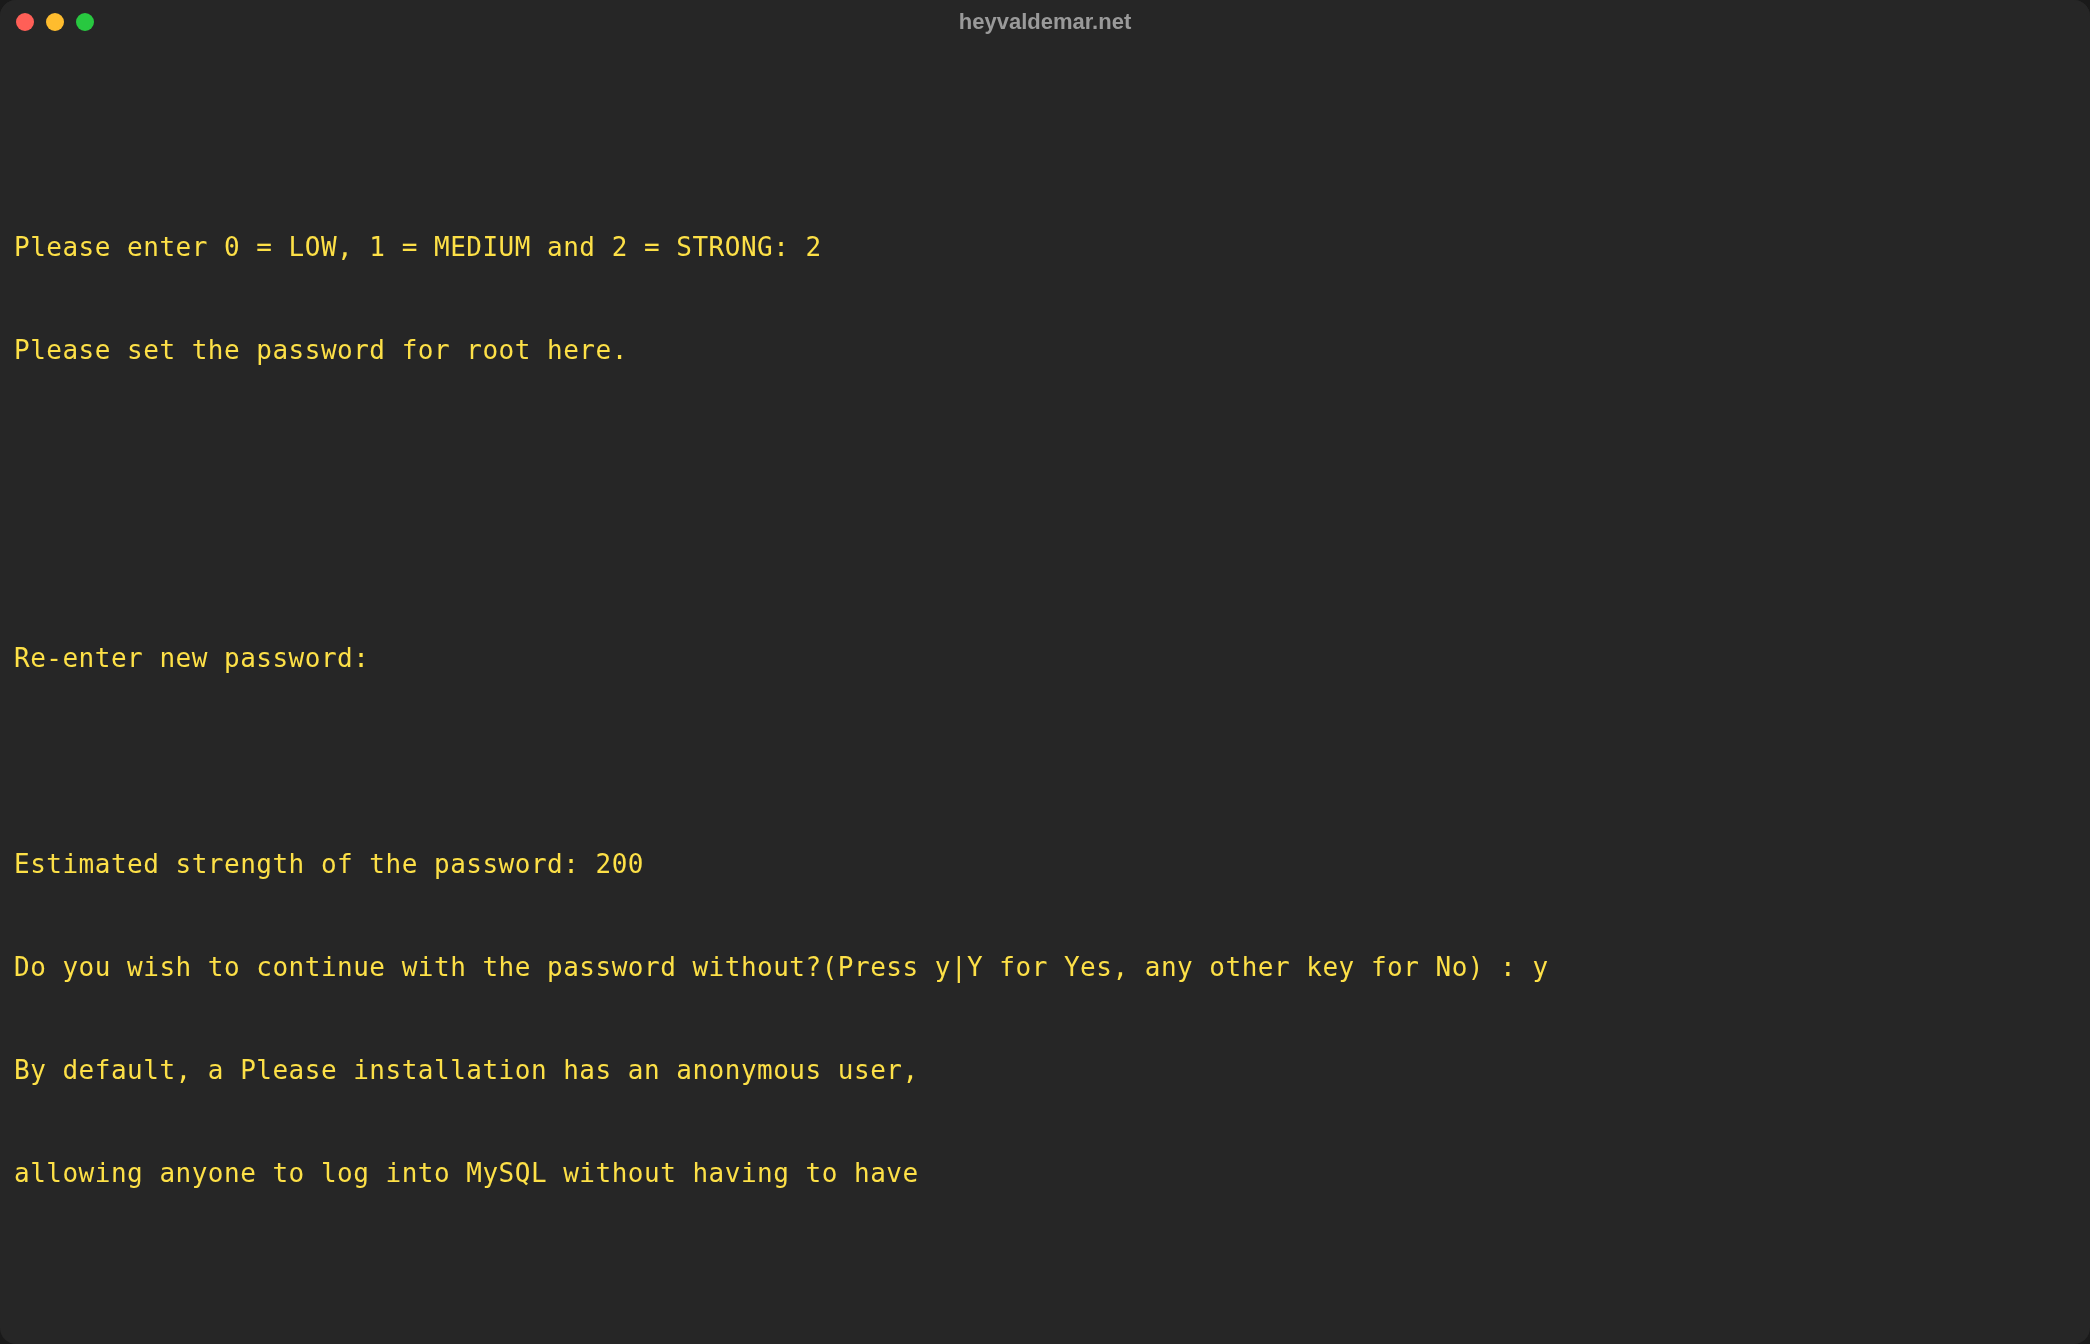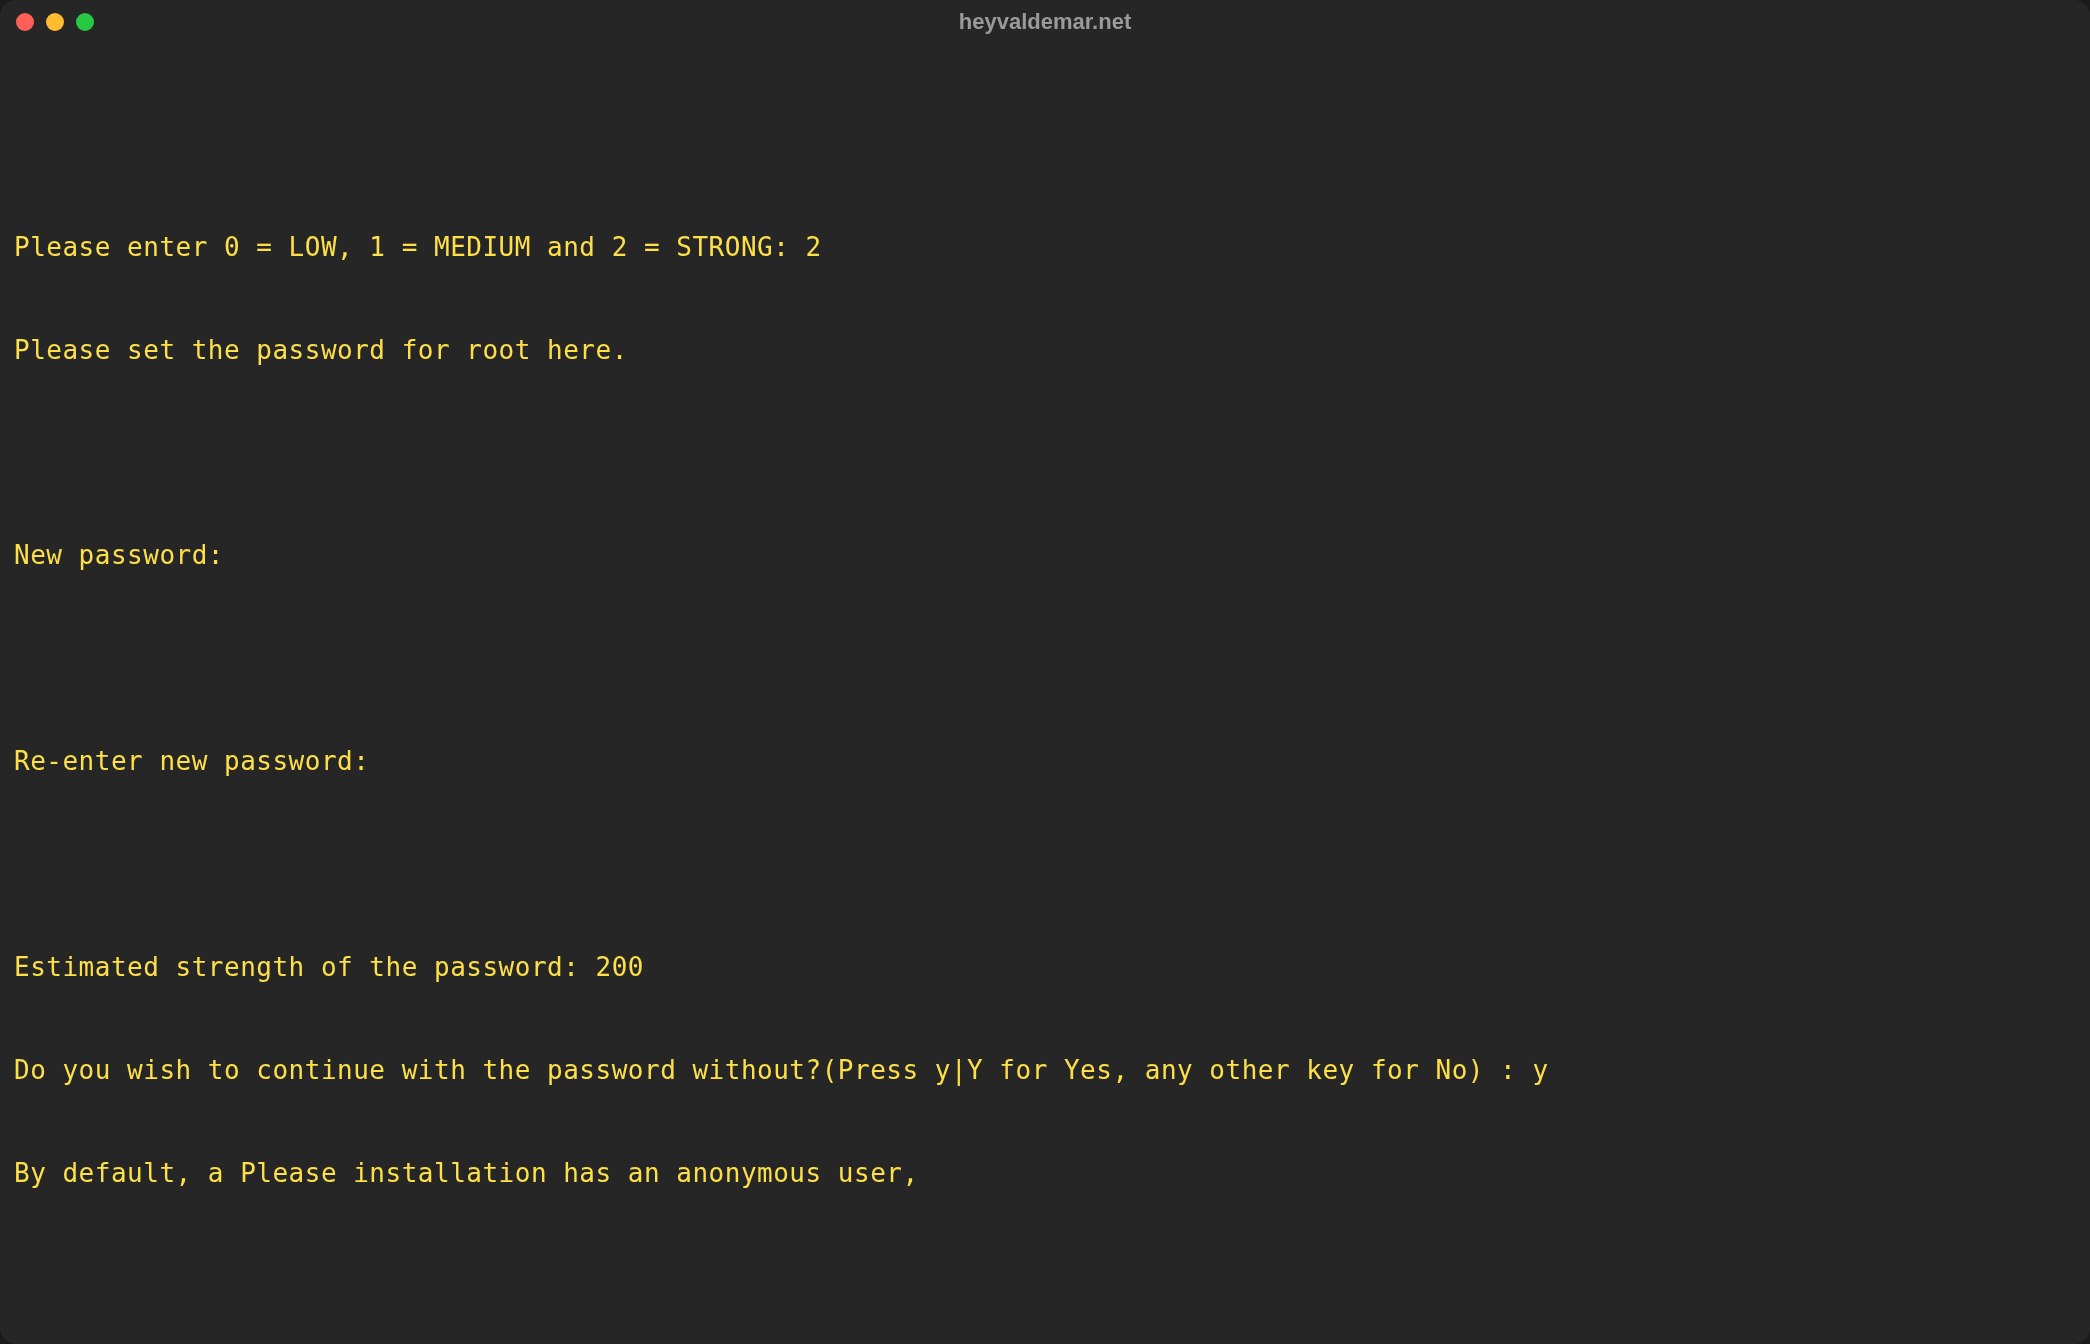--- a/index.html
+++ b/index.html
@@ -86,27 +86,27 @@
       <div class="traffic-light yellow"></div>
       <div class="traffic-light green"></div>
     </div>
     <div class="window-title">heyvaldemar.net</div>
   </div>
   <div class="terminal-content">
     <span class="terminal-line"></span>
     <span class="terminal-line">Please enter 0 = LOW, 1 = MEDIUM and 2 = STRONG: 2</span>
     <span class="terminal-line">Please set the password for root here.</span>
     <span class="terminal-line"></span>
-    <span class="terminal-line">New password:</span>
     <span class="terminal-line"></span>
     <span class="terminal-line">Re-enter new password:</span>
     <span class="terminal-line"></span>
     <span class="terminal-line">Estimated strength of the password: 200</span>
     <span class="terminal-line">Do you wish to continue with the password without?(Press y|Y for Yes, any other key for No) : y</span>
     <span class="terminal-line">By default, a Please installation has an anonymous user,</span>
+    <span class="terminal-line">allowing anyone to log into MySQL without having to have</span>
     
     
     
     
     
     
     
     
     
     

